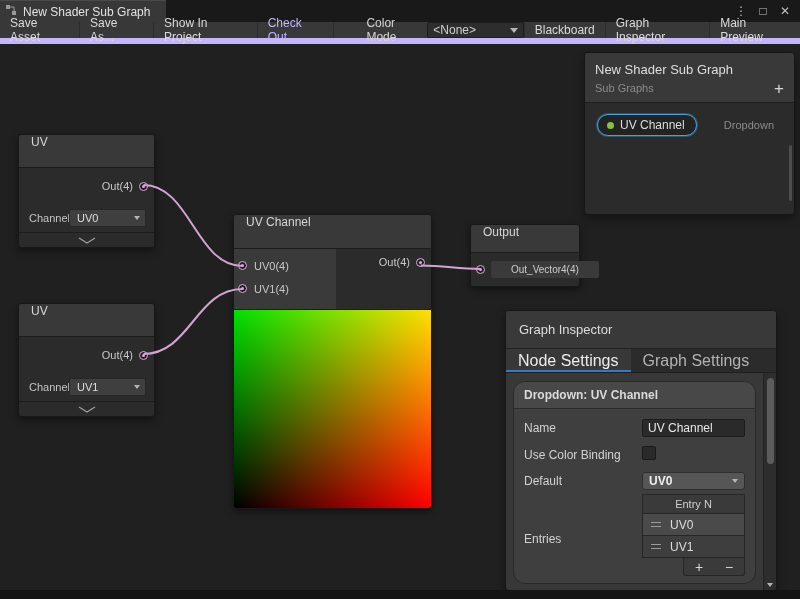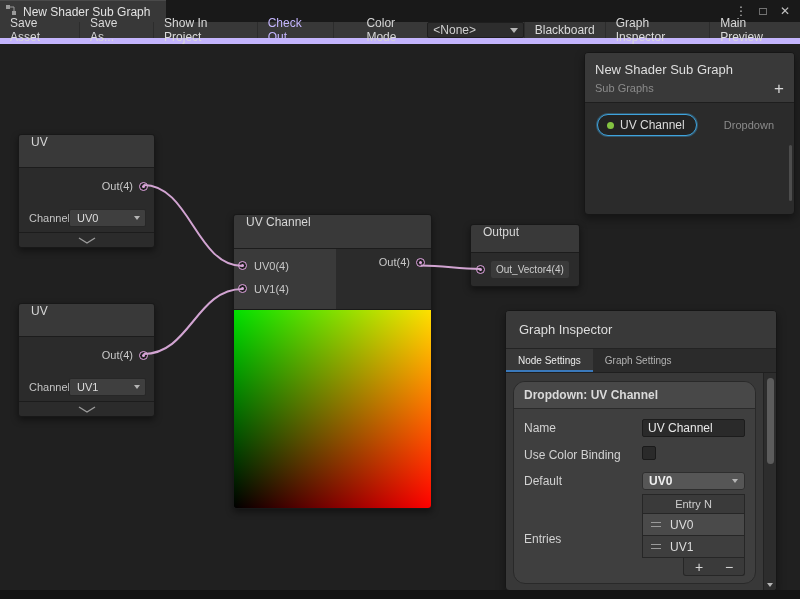--- a/index.html
+++ b/index.html
@@ -54,21 +54,21 @@
   .uvc-row { height:23px; display:flex; align-items:center; gap:7px; padding-left:4px; }
   .uvc-out { position:absolute; right:6px; top:7px; display:flex; align-items:center; gap:6px; }
   .preview { width:197px; height:199px; border-top:1px solid #1a1a1a; border-radius:0 0 3px 3px;
              background:linear-gradient(to right, #000000, #ff0000), linear-gradient(to top, #000000, #00e000);
              background-blend-mode:screen; }
 
   
   .node-out { left:470px; top:224px; width:110px; }
   .node-out .node-header { height:28px; }
   .out-body { display:flex; align-items:center; gap:6px; padding:8px 6px 8px 5px; }
-  .out-pill { background:#3a3a3a; border-radius:2px; padding:3px 5px; font-size:10px; color:#cccccc; }
+  .out-pill { background:#3a3a3a; border-radius:2px; padding:3px 20px; font-size:10px; color:#cccccc; }
 
   
   .edges { position:absolute; inset:0; z-index:4; pointer-events:none; }
 
   
   .panel { position:absolute; border:1px solid #161616; border-radius:4px; overflow:hidden; z-index:3; box-shadow:0 4px 10px rgba(0,0,0,.4); }
   .bb { left:584px; top:52px; width:211px; height:163px; background:#2b2b2b; }
   .bb-header { position:relative; background:#393939; border-bottom:1px solid #1e1e1e; padding:9px 10px 8px; }
   .bb-title { font-size:13px; color:#dedede; }
   .bb-sub { font-size:11px; color:#8b8b8b; margin-top:5px; }
@@ -76,21 +76,21 @@
   .bb-row { display:flex; align-items:center; padding:11px 8px 0 12px; }
   .pill { display:flex; align-items:center; gap:6px; background:#232323; border:1px solid #3fa3dc; box-shadow:0 0 0 1px rgba(63,163,220,.35); border-radius:11px; padding:3px 11px 3px 9px; font-size:12px; color:#dcdcdc; }
   .green-dot { width:7px; height:7px; border-radius:50%; background:#84c341; }
   .pill-type { margin-left:auto; color:#8b8b8b; font-size:11px; padding-right:12px; }
   .bb-scroll { position:absolute; right:2px; top:92px; width:3px; height:56px; background:#4d4d4d; border-radius:2px; }
 
   
   .gi { left:505px; top:310px; width:272px; height:281px; background:#383838; }
   .gi-header { height:38px; background:#393939; border-bottom:1px solid #232323; display:flex; align-items:center; padding:0 13px; font-size:13px; color:#dedede; }
   .gi-tabs { height:24px; background:#2b2b2b; border-bottom:1px solid #1f1f1f; display:flex; align-items:stretch; }
-  .gi-tab { display:flex; align-items:center; padding:0 12px; font-size:10px; color:#b2b2b2; position:relative; }
+  .gi-tab { display:flex; align-items:center; padding:0 12px; font-size:16px; color:#b2b2b2; position:relative; }
   .gi-tab.active { color:#ececec; background:#383838; }
   .gi-tab.active::after { content:""; position:absolute; left:0; right:0; bottom:0; height:2px; background:#3a79bb; }
   .gi-content { position:absolute; top:62px; left:0; right:13px; bottom:0; padding:8px 7px 6px 7px; }
   .section { height:100%; background:#3f3f3f; border:1px solid #292929; border-radius:12px; position:relative; overflow:hidden; }
   .section-header { background:#484848; border-bottom:1px solid #2a2a2a; padding:6px 10px; font-weight:bold; font-size:12px; color:#dadada; }
   .fields { padding:10px 10px 0 10px; }
   .frow { display:flex; align-items:flex-start; margin-bottom:9px; }
   .flabel { width:118px; min-width:118px; font-size:12px; color:#d2d2d2; padding-top:2px; }
   .fctrl { flex:1; }
   .text-input { width:100%; height:18px; background:#2a2a2a; border:1px solid #1c1c1c; border-radius:2px; color:#e8e8e8; font-size:12px; padding:0 5px; font-family:"Liberation Sans", sans-serif; }

